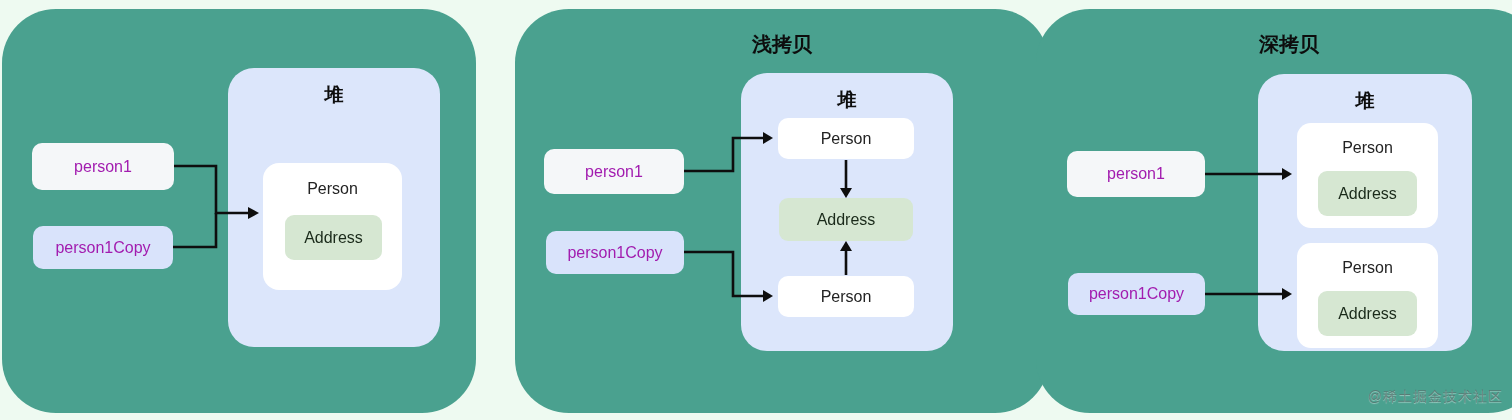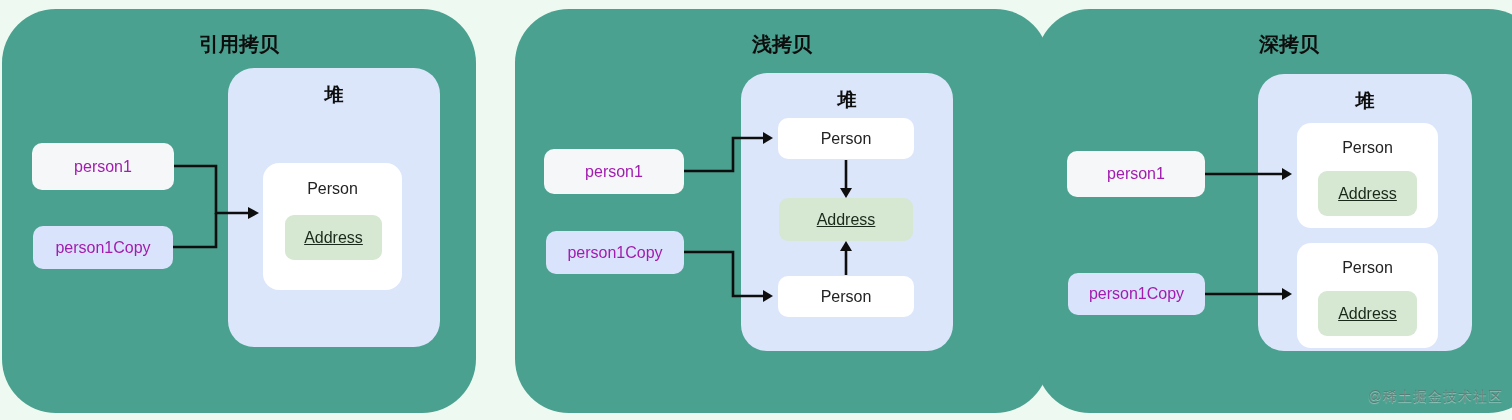--- a/index.html
+++ b/index.html
@@ -38,39 +38,38 @@
   }
   .obj-label{
     position:absolute;left:0;width:100%;
     text-align:center;font-size:16px;color:#232323;
   }
   .flat-label{
     position:absolute;text-align:center;font-size:16px;color:#232323;
   }
   .addr-box{
     position:absolute;background:#d6e7d2;border-radius:9px;
-    text-align:center;font-size:16px;color:#1a2a1a;text-decoration:underline;
+    text-align:center;font-size:16px;color:#1a2a1a;
   }
   .arrows{
     position:absolute;left:0;top:0;pointer-events:none;
   }
   .arrows path{stroke:#0e0e0e;stroke-width:2.6;fill:none;}
   .arrows polygon{fill:#0e0e0e;}
   .watermark{
     position:absolute;right:9px;bottom:14px;
     font-size:14px;letter-spacing:1px;
     color:rgba(88,99,99,0.62);
     text-shadow:0 1px 1px rgba(255,255,255,0.45);
   }
 </style>
 </head>
 <body>
 
 <div class="panel" id="panel-ref">
-  <div class="panel-title">引用拷贝</div>
 
   <div class="var-box var-white" style="left:30px;top:134px;width:142px;height:47px;line-height:47px;">person1</div>
   <div class="var-box var-blue" style="left:31px;top:217px;width:140px;height:43px;line-height:43px;">person1Copy</div>
 
   <div class="heap" style="left:226px;top:59px;width:212px;height:279px;">
     <div class="heap-title">堆</div>
     <div class="obj-box" style="left:35px;top:95px;width:139px;height:127px;border-radius:16px;">
       <div class="obj-label" style="top:17px;">Person</div>
       <div class="addr-box" style="left:22px;top:52px;width:97px;height:45px;line-height:45px;">Address</div>
     </div>

